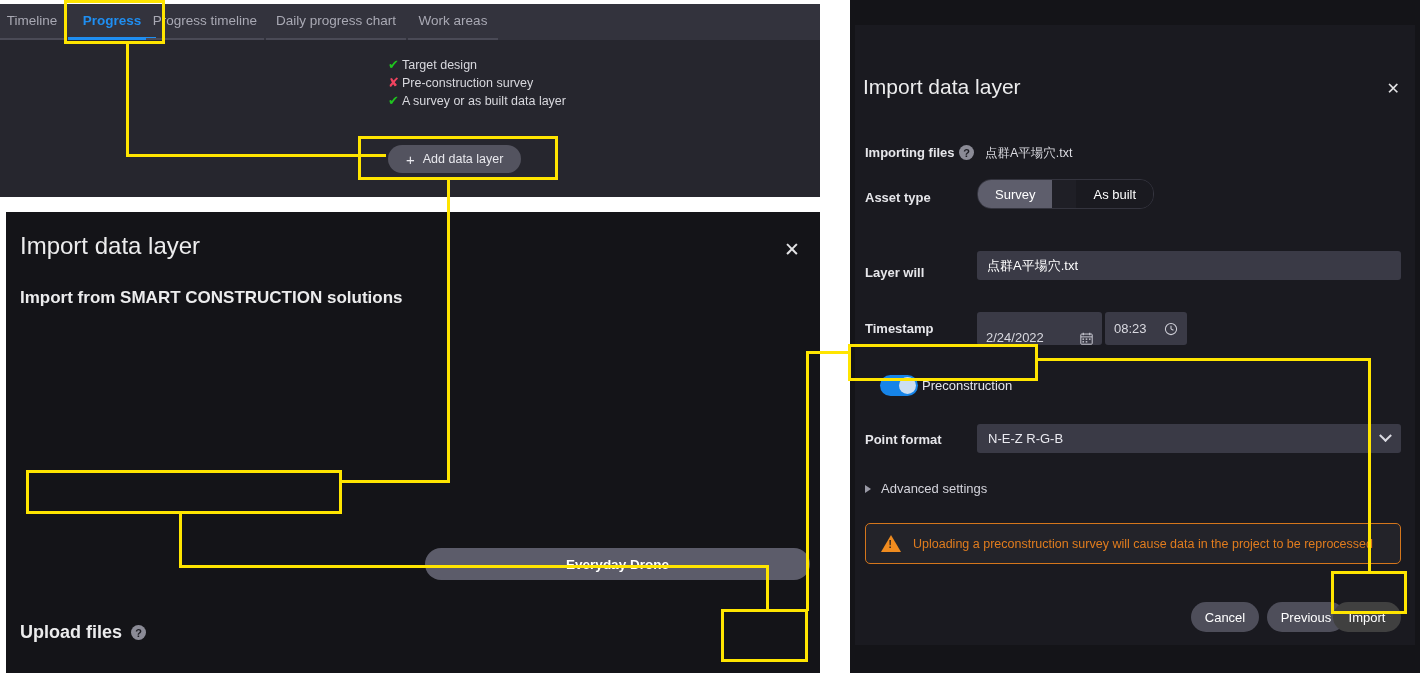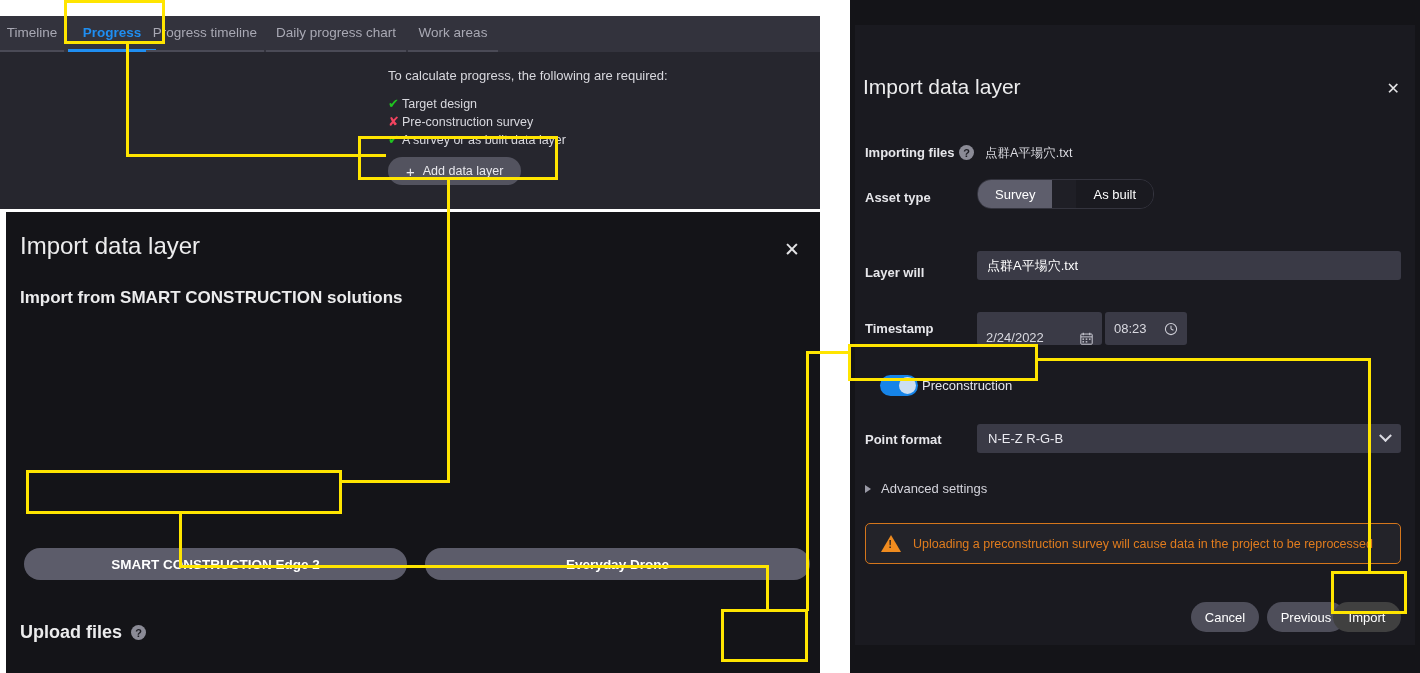--- a/index.html
+++ b/index.html
@@ -5,21 +5,21 @@
   html,body{margin:0;padding:0;background:#ffffff;}
   body{
     width:1420px;height:673px;position:relative;overflow:hidden;
     font-family:"Liberation Sans","DejaVu Sans",sans-serif;
     -webkit-font-smoothing:antialiased;
   }
   .abs{position:absolute;}
 
   
   #top-panel{
-    left:0;top:16px;width:820px;height:193px;background:#0c4a6e;
+    left:0;top:4px;width:820px;height:193px;background:#0c4a6e;
   }
   #tab-bar{
     position:absolute;left:0;top:0;width:820px;height:36px;
     background:#33333d;
   }
   .tab{
     position:absolute;top:0;height:36px;line-height:34px;
     font-size:13.5px;color:#a9a9b4;white-space:nowrap;
   }
   .tab.active{color:#1f8ef1;font-weight:bold;}
@@ -214,21 +214,20 @@
       <span class="tab-sep"></span>
     </div>
     <div class="tab" style="left:408px;width:90px;text-align:center;">
       <span>Work areas</span>
       <span class="tab-sep"></span>
     </div>
   </div>
 
   <div id="panel-body">
     <div id="req-block">
-      <div id="req-title">To calculate progress, the following are required:</div>
       <div class="req-row">
         <span class="req-mark req-ok">✔</span>
         <span>Target design</span>
       </div>
       <div class="req-row">
         <span class="req-mark req-no">✘</span>
         <span>Pre-construction survey</span>
       </div>
       <div class="req-row">
         <span class="req-mark req-ok">✔</span>
@@ -240,23 +239,20 @@
       <span>Add data layer</span>
     </div>
   </div>
 </div>
 
 <div class="abs" id="left-dialog">
   <div id="ld-title">Import data layer</div>
   <div id="ld-close">✕</div>
   <div id="ld-sub">Import from SMART CONSTRUCTION solutions</div>
 
-  <div class="pill-btn" id="btn-edge2">
-    <span>SMART CONSTRUCTION Edge 2</span>
-  </div>
   <div class="pill-btn" id="btn-drone">
     <span>Everyday Drone</span>
   </div>
 
   <div id="upload-head">
     <span>Upload files</span>
     <span class="help-dot">?</span>
   </div>
 
 </div>

